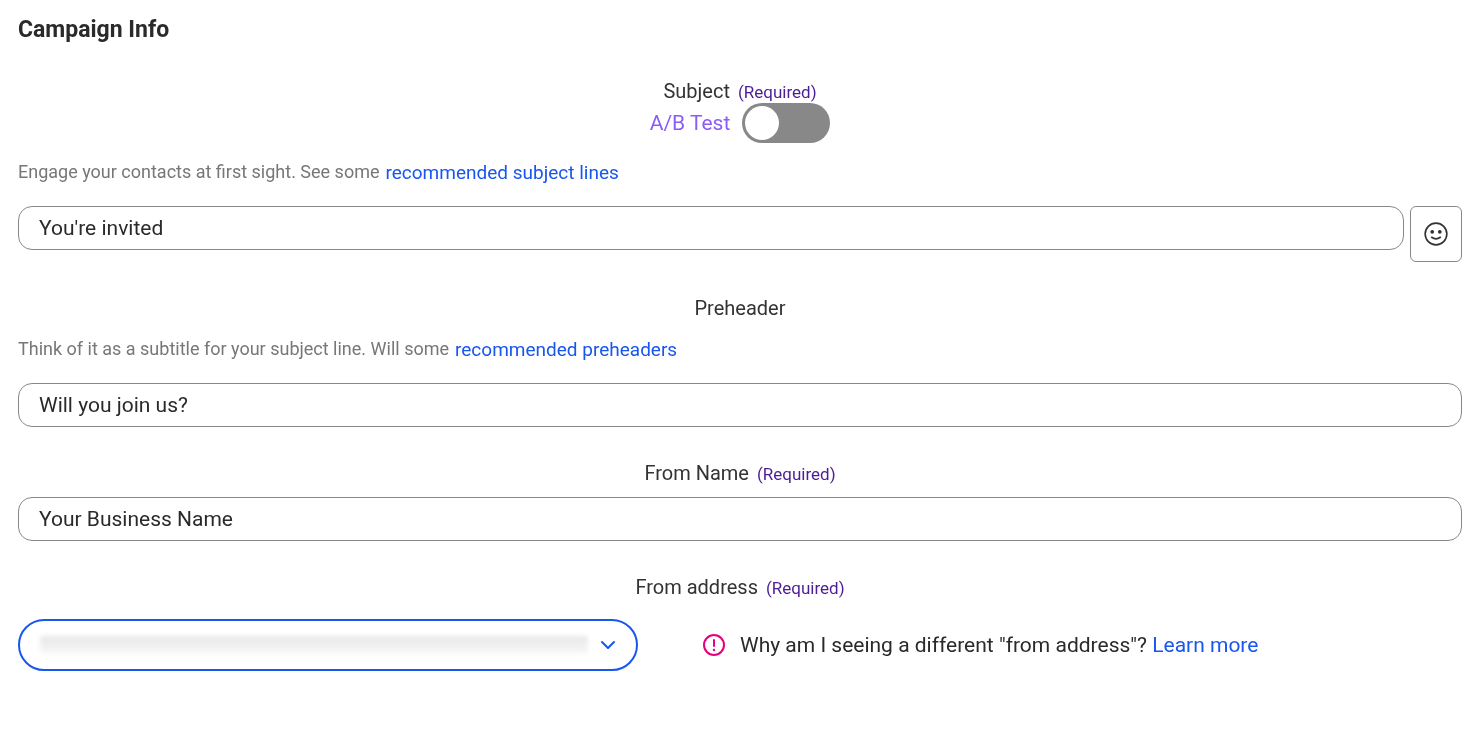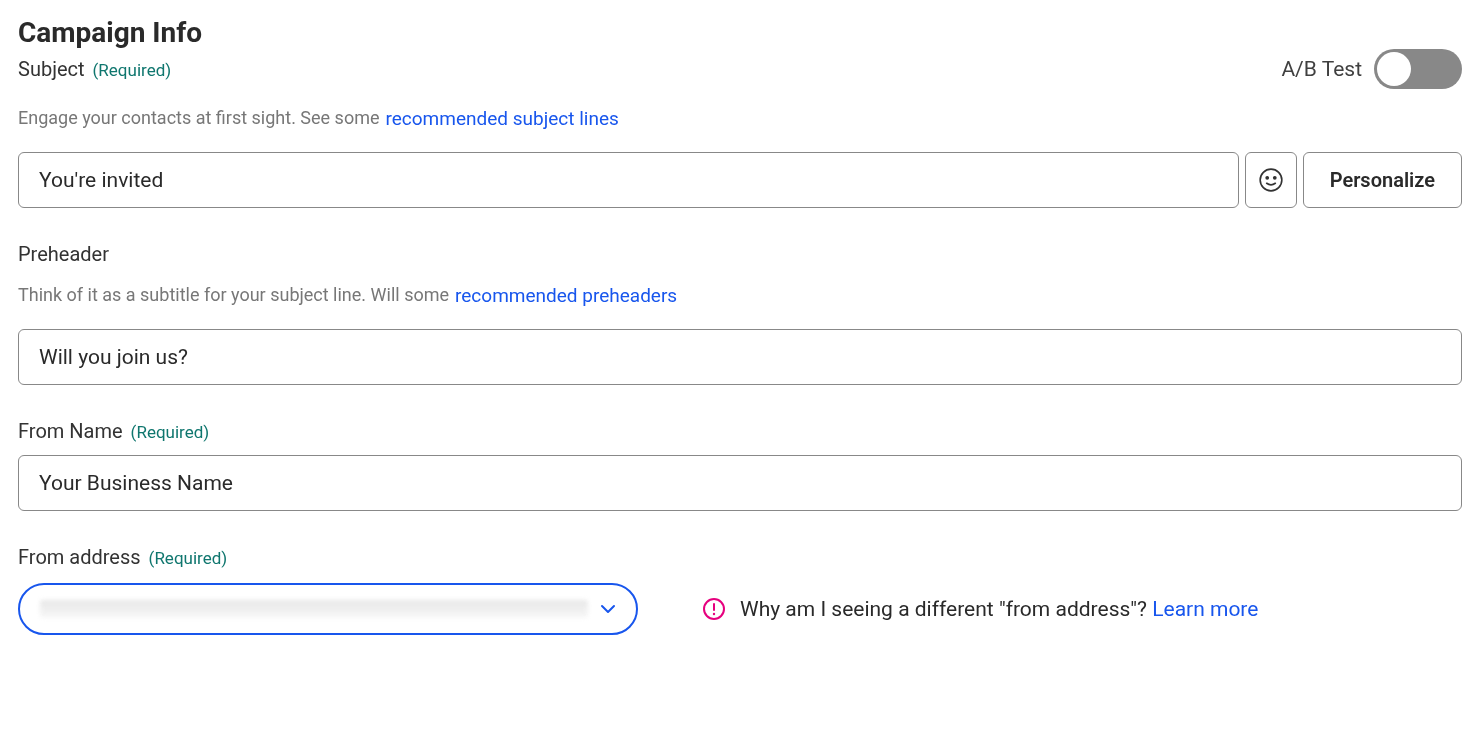--- a/index.html
+++ b/index.html
@@ -9,63 +9,65 @@
     }
     
     body {
       font-family: -apple-system, BlinkMacSystemFont, 'Segoe UI', Roboto, Helvetica, Arial, sans-serif;
       background: #fff;
       padding: 16px 18px;
       color: #333;
     }
     
     .page-title {
-      font-size: 28px;
+      font-size: 23px;
       font-weight: 700;
       color: #2a2a2a;
+      margin-bottom: 36px;
     }
     
     .field-section {
       margin-bottom: 34px;
     }
     
     .label-row {
       display: flex;
       align-items: center;
       justify-content: space-between;
       margin-bottom: 18px;
+      flex-direction: column;
     }
     
     .label-group {
       display: flex;
       align-items: baseline;
       gap: 8px;
     }
     
     .field-label {
       font-size: 20px;
       font-weight: 400;
       color: #333;
     }
     
     .required-tag {
       font-size: 17px;
-      color: #0f766e;
+      color: #4c1d95;
     }
     
     .ab-test-group {
       display: flex;
       align-items: center;
       gap: 12px;
     }
     
     .ab-test-label {
       font-size: 21px;
       font-weight: 400;
-      color: #404040;
+      color: #8b5cf6;
     }
     
     .toggle {
       position: relative;
       width: 88px;
       height: 40px;
       background: #888;
       border-radius: 40px;
       cursor: pointer;
     }
@@ -99,26 +101,26 @@
     }
     
     .input-row {
       display: flex;
       gap: 6px;
       align-items: stretch;
     }
     
     .text-input {
       flex: 1;
-      height: 56px;
+      height: 44px;
       padding: 0 20px;
       font-size: 21px;
       color: #2a2a2a;
       border: 1px solid #888;
-      border-radius: 6px;
+      border-radius: 14px;
       outline: none;
       font-family: inherit;
     }
     
     .emoji-btn {
       width: 52px;
       height: 56px;
       border: 1px solid #888;
       border-radius: 6px;
       background: #fff;
@@ -222,21 +224,20 @@
   <div class="input-row">
     <input type="text" class="text-input" value="You're invited" style="">
     <button class="emoji-btn">
       <svg viewBox="0 0 24 24" fill="none" stroke="#333" stroke-width="1.5">
         <circle cx="12" cy="12" r="10"></circle>
         <circle cx="8.5" cy="10" r="1" fill="#333"></circle>
         <circle cx="15.5" cy="10" r="1" fill="#333"></circle>
         <path d="M8 15 Q12 18 16 15" stroke-linecap="round"></path>
       </svg>
     </button>
-    <button class="personalize-btn">Personalize</button>
   </div>
 </div>
 
 <div class="field-section">
   <div class="label-row">
     <div class="label-group">
       <span class="field-label">Preheader</span>
     </div>
   </div>
 
@@ -257,21 +258,21 @@
       <span class="required-tag">(Required)</span>
     </div>
   </div>
 
   <div class="input-row">
     <input type="text" class="text-input" value="Your Business Name" style="">
   </div>
 </div>
 
 <div class="field-section" style="margin-bottom:0;">
-  <div class="label-row" style="margin-bottom:14px;">
+  <div class="label-row" style="margin-bottom:20px;">
     <div class="label-group">
       <span class="field-label">From address</span>
       <span class="required-tag">(Required)</span>
     </div>
   </div>
 
   <div class="from-address-row">
     <div class="select-wrapper">
       <div class="select-blur"></div>
       <svg class="chevron-down" width="16" height="10" viewBox="0 0 16 10" fill="none" stroke="#1856ed" stroke-width="2">

